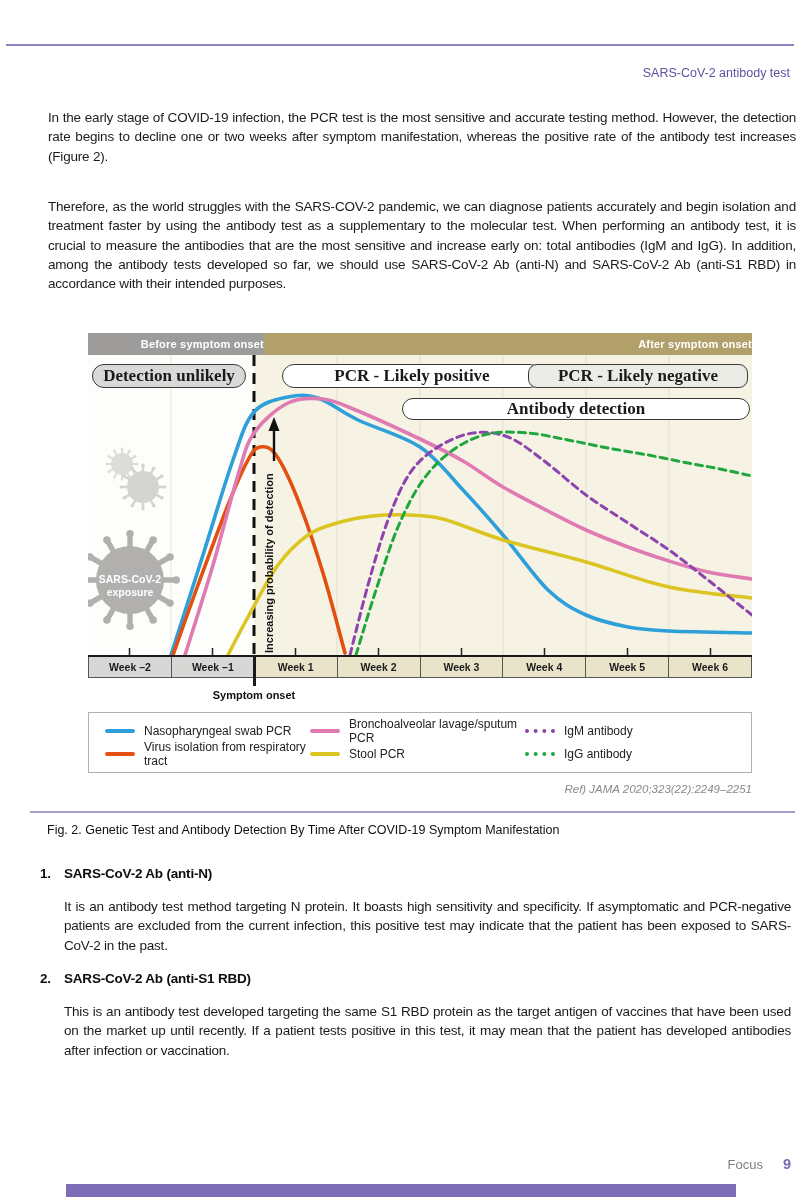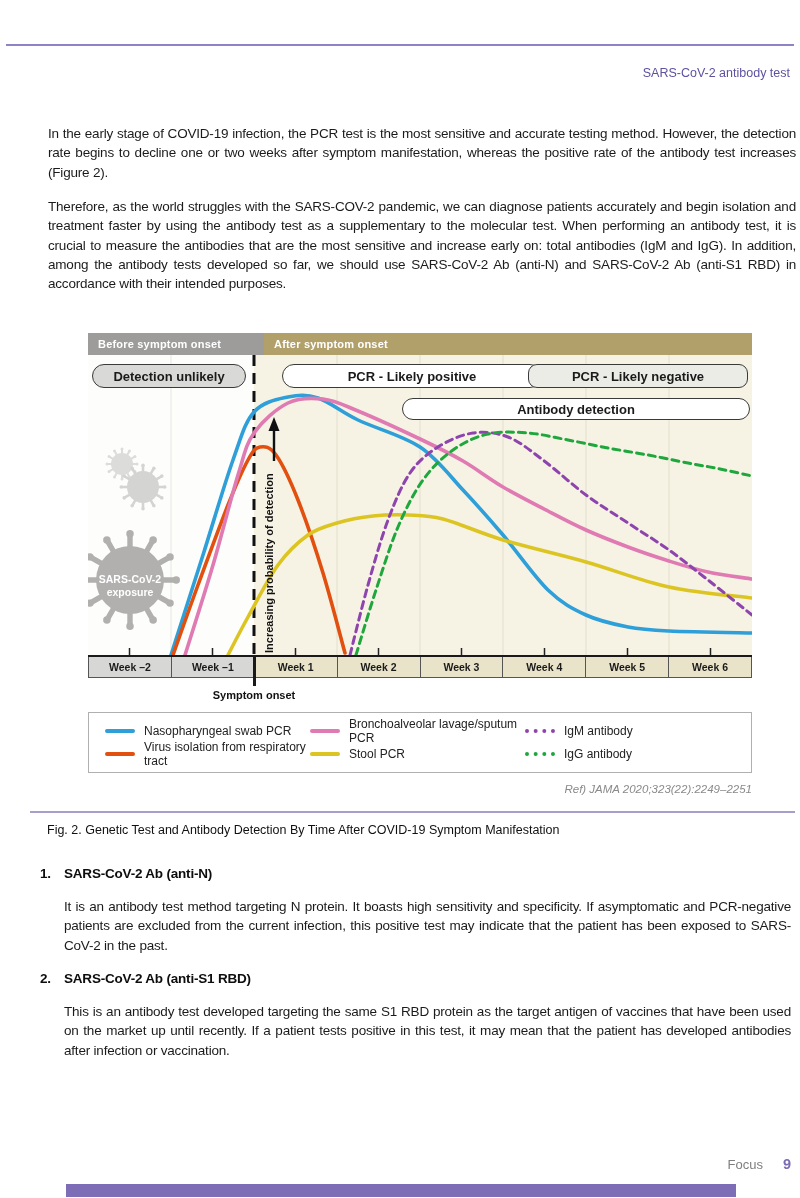--- a/index.html
+++ b/index.html
@@ -2,33 +2,33 @@
 <html><head>
 <meta charset="utf-8">
 <style>
   html,body{margin:0;padding:0;background:#fff;}
   body{font-family:"Liberation Sans",sans-serif;}
   #page{position:relative;width:800px;height:1198px;background:#ffffff;overflow:hidden;}
   .abs{position:absolute;}
   .body-text{font-size:13.5px;line-height:19.3px;text-align:justify;color:#1b1b1b;letter-spacing:-0.2px;}
   #top-rule{left:6px;top:44px;width:788px;height:2px;background:#8f83c6;}
   #header-title{top:66px;right:10px;font-size:12.5px;color:#5f51a0;}
-  #intro-p1{left:48px;top:124px;width:748px;}
+  #intro-p1{left:48px;top:108px;width:748px;}
   #intro-p2{left:48px;top:197px;width:748px;}
 
   
   #fig{left:88px;top:333px;width:664px;height:372px;}
-  .bars{display:flex;height:22px;}
+  .bars{display:flex;height:22px;text-align:right;}
   .bar-before{width:166px;background:#9d9c9a;}
   .bar-after{flex:1;background:#b2a06b;}
   .bar-label{color:#fff;font-weight:bold;font-size:11px;line-height:22px;padding-left:10px;letter-spacing:.2px;white-space:nowrap;overflow:hidden;}
   #plot{position:absolute;top:22px;left:0;width:664px;height:300px;background:#fdfdfb;}
   #plot-cream{position:absolute;left:166px;top:0;width:498px;height:300px;background:#f6f3e5;}
   #curves{position:absolute;left:0;top:0;}
-  .pill{position:absolute;height:24px;border:1.5px solid #3a3a3a;border-radius:13px;display:flex;align-items:center;justify-content:center;font-weight:bold;font-size:13px;color:#1a1a1a;box-sizing:border-box;background:#fff;z-index:6;}
+  .pill{position:absolute;height:24px;border:1.5px solid #3a3a3a;border-radius:13px;display:flex;align-items:center;justify-content:center;font-weight:bold;font-size:17px;color:#1a1a1a;box-sizing:border-box;background:#fff;z-index:6;font-family:Liberation Serif, serif;}
   #pill-unlikely{left:4px;top:9px;width:154px;background:#d9d9d7;}
   #pill-pos{left:170px;top:9px;width:260px;margin-left:24px;}
   #pill-neg{left:440px;top:9px;width:220px;background:#ecece7;border-radius:9px;}
   #pill-ab{left:314px;top:43px;width:348px;height:22px;}
   #ylabel{position:absolute;left:175px;top:112px;height:186px;writing-mode:vertical-rl;transform:rotate(180deg);font-weight:bold;font-size:11px;color:#111;display:flex;align-items:center;white-space:nowrap;z-index:5;}
   #axis{position:absolute;top:322px;left:0;width:664px;height:23px;display:flex;border-top:2.5px solid #1a1a1a;border-bottom:1px solid #555;box-sizing:border-box;}
   .wcell{flex:1;display:flex;align-items:center;justify-content:center;font-weight:bold;font-size:10.5px;color:#1a1a1a;background:#e9e3ca;border-right:1px solid #555;}
   .wcell:first-child{border-left:1px solid #555;}
   .wcell.gray{background:#d7d7d5;}
   #onset-tail{position:absolute;left:164.5px;top:322px;width:3px;height:31px;background:#1a1a1a;z-index:7;}

